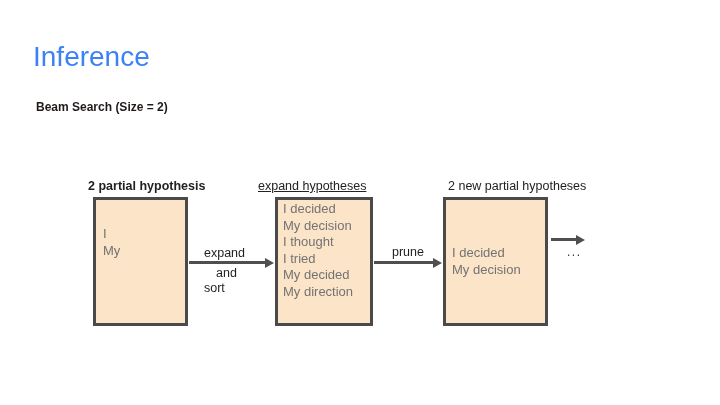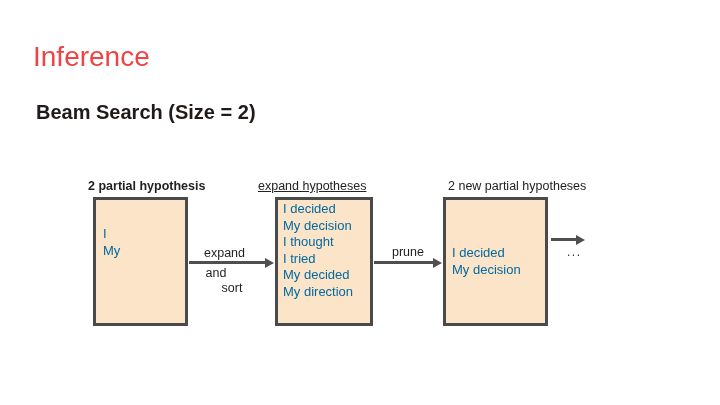--- a/index.html
+++ b/index.html
@@ -6,26 +6,26 @@
     margin: 0; padding: 0;
     width: 720px; height: 405px;
     background: #ffffff;
     font-family: "Liberation Sans", "DejaVu Sans", sans-serif;
     overflow: hidden;
   }
   .slide { position: relative; width: 720px; height: 405px; background: #ffffff; }
 
   .title {
     position: absolute; left: 33px; top: 41px;
-    font-size: 28px; font-weight: 400; color: #ef4444;
+    font-size: 28px; font-weight: 400; color: #3b82f6;
     letter-spacing: 0px; line-height: 1.15;
   }
   .subtitle {
     position: absolute; left: 36px; top: 100px;
-    font-size: 20px; font-weight: 700; color: #201a18;
+    font-size: 12px; font-weight: 700; color: #201a18;
     line-height: 1.2;
   }
 
   .stage-label {
     position: absolute; top: 179px;
     font-size: 12.5px; color: #222222; white-space: nowrap;
   }
   .stage-label.s1 { left: 88px; font-weight: bold; }
   .stage-label.s2 { left: 258px; text-decoration: underline; }
   .stage-label.s3 { left: 448px; }
@@ -33,21 +33,21 @@
   .box {
     position: absolute; top: 197px; height: 129px;
     background: var(--box-fill, #fbe4c8);
     border: 3px solid var(--box-border, #4a4a4a);
     box-sizing: border-box;
   }
   .box.b1 { left: 93px;  width: 95px; }
   .box.b2 { left: 275px; width: 98px; }
   .box.b3 { left: 443px; width: 105px; }
 
-  .box-text { position: absolute; font-size: 13px; color: #0369a1; white-space: nowrap; }
+  .box-text { position: absolute; font-size: 13px; color: #737373; white-space: nowrap; }
   .box-text.t1 { left: 103px; top: 225px; line-height: 17px; }
   .box-text.t2 { left: 283px; top: 201px; line-height: 16.6px; }
   .box-text.t3 { left: 452px; top: 244px; line-height: 17px; }
 
   .arrow-line {
     position: absolute; height: 3px;
     background: var(--arrow-color, #4f4f4f);
   }
   .arrow-head {
     position: absolute; width: 0; height: 0;
@@ -57,22 +57,22 @@
   }
   .a1 .arrow-line { left: 189px; top: 261px; width: 77px; }
   .a1 .arrow-head { left: 265px; top: 258px; }
   .a2 .arrow-line { left: 374px; top: 261px; width: 60px; }
   .a2 .arrow-head { left: 433px; top: 258px; }
   .a3 .arrow-line { left: 551px; top: 238px; width: 26px; }
   .a3 .arrow-head { left: 576px; top: 235px; }
 
   .flow-label { position: absolute; font-size: 12.5px; color: #1f1f1f; white-space: nowrap; }
   .expand-l1 { left: 204px; top: 246px; width: 56px; text-align: left; }
-  .expand-l2 { left: 188px; top: 266px; width: 56px; text-align: center; }
-  .expand-l3 { left: 204px; top: 281px; width: 56px; text-align: center; }
+  .expand-l2 { left: 216px; top: 266px; width: 56px; text-align: left; }
+  .expand-l3 { left: 204px; top: 281px; width: 56px; }
   .prune-l   { left: 392px; top: 245px; width: 38px; text-align: left; }
 
   .ellipsis {
     position: absolute; left: 567px; top: 245px;
     font-size: 12px; color: #333333; letter-spacing: 1.5px;
   }
 </style>
 </head>
 <body>
 

